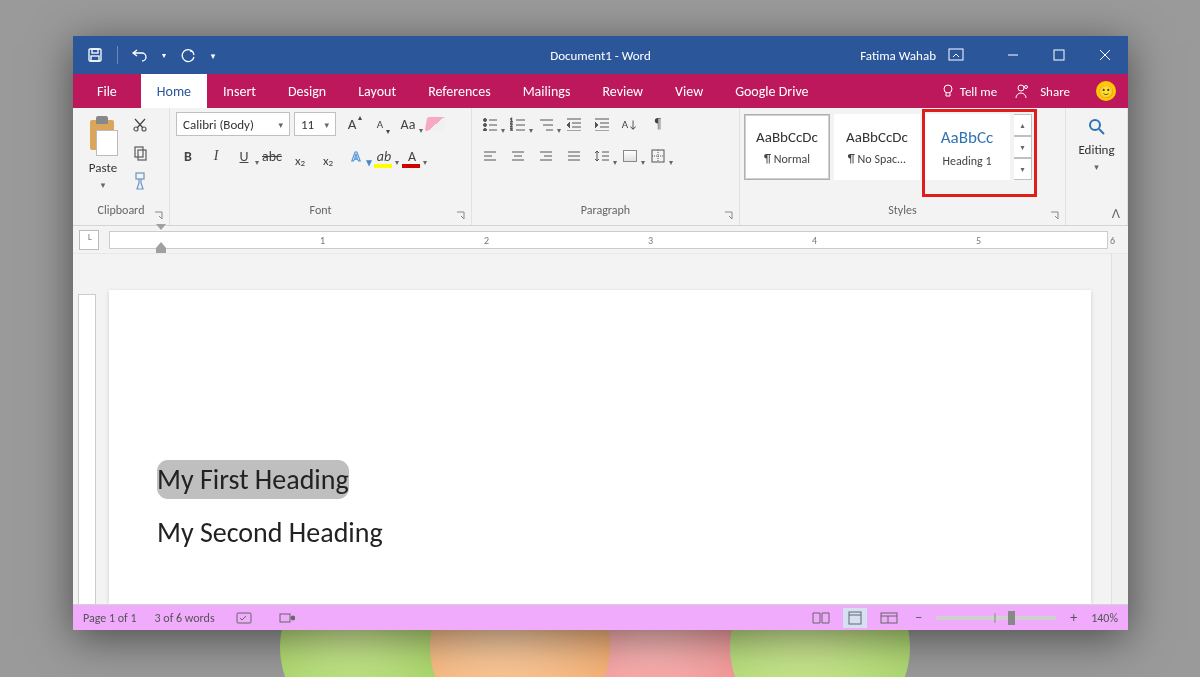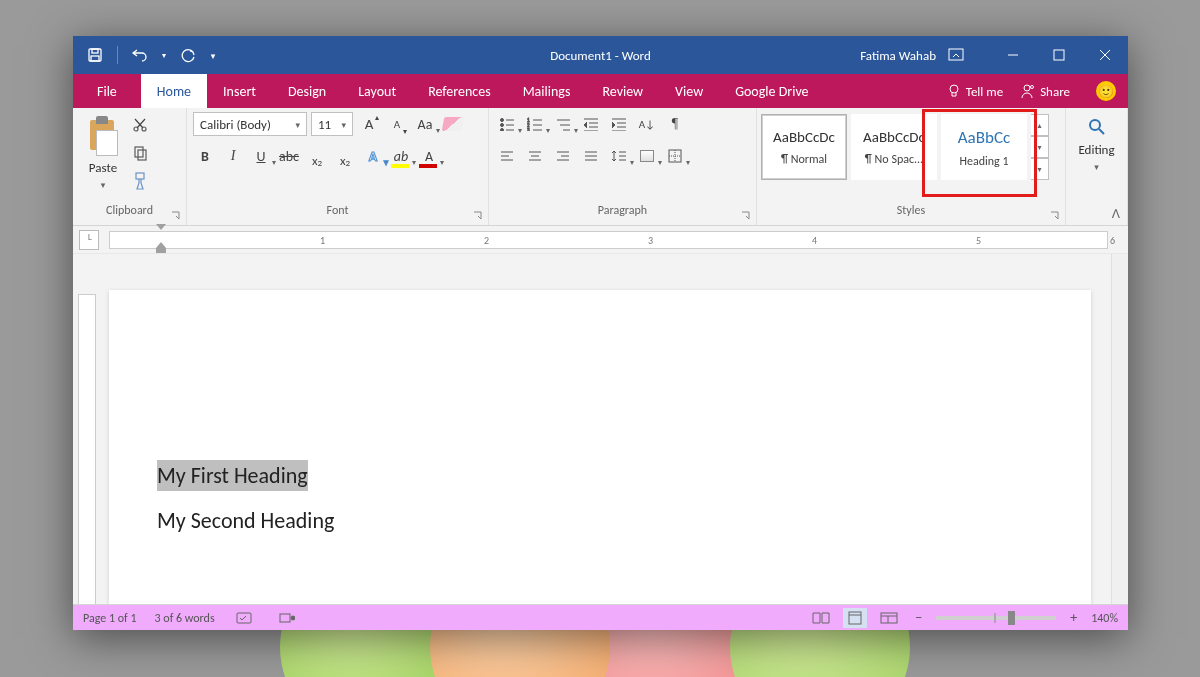--- a/index.html
+++ b/index.html
@@ -55,21 +55,21 @@
 
   
   .ribbon { height: 118px; background:#f3f3f3; border-bottom:1px solid #d4d4d4; display:flex; position:relative;}
   .group { border-right:1px solid #e1e1e1; display:flex; flex-direction:column; }
   .group-body { flex:1; display:flex; padding:4px 6px 0 6px; align-items:flex-start; }
   .group-label { height:22px; font-size:12px; color:#666; text-align:center; position:relative;}
   .group-launcher { position:absolute; right:4px; bottom:3px; width:12px; height:12px; }
   .group-launcher svg{ stroke:#888; fill:none; stroke-width:1;}
 
   
-  .clipboard { width: 114px;}
+  .clipboard { width: 97px;}
   .paste-btn { width:48px; height:88px; display:flex; flex-direction:column; align-items:center; justify-content:flex-start; padding-top:4px; gap:4px;}
   .paste-icon { width:34px; height:40px; position:relative;}
   .paste-icon .board{ position:absolute; left:4px; top:4px; width:24px; height:30px; background:#d9a65b; border-radius:2px;}
   .paste-icon .clip{ position:absolute; left:10px; top:0; width:12px; height:8px; background:#888; border-radius:2px 2px 0 0;}
   .paste-icon .sheet{ position:absolute; left:10px; top:14px; width:22px; height:26px; background:#fff; border:1px solid #bbb;}
   .paste-label{ font-size:13px; }
   .paste-drop{ font-size:9px; color:#666;}
   .cpb-col{ display:flex; flex-direction:column; gap:6px; padding-top:2px; margin-left:2px;}
   .mini-btn{ width:22px; height:22px; display:flex; align-items:center; justify-content:center;}
   .mini-btn svg{ stroke:#5b5b5b; fill:none; stroke-width:1.2;}
@@ -137,21 +137,21 @@
   .ruler-mark .top-tri{ width:0;height:0;border-left:5px solid transparent;border-right:5px solid transparent;border-top:6px solid #a0a0a0;}
   .ruler-mark .bot-tri{ width:0;height:0;border-left:5px solid transparent;border-right:5px solid transparent;border-bottom:6px solid #a0a0a0; margin-top:12px;}
   .ruler-mark .bot-sq{ width:10px; height:5px; background:#a0a0a0;}
   .ruler-num{ position:absolute; top:2px; font-size:10px; color:#777;}
 
   
   .doc-area{ flex:1; background:#f3f3f3; display:flex; overflow:hidden;}
   .vruler{ width:28px; background:#f3f3f3; display:flex; justify-content:center; padding-top:40px;}
   .vruler-inner{ width:18px; background:#fff; border:1px solid #ccc; height:320px;}
   .page{ flex:1; background:#fff; margin:36px 20px 0 8px; box-shadow: 0 1px 4px rgba(0,0,0,0.15); padding:170px 0 0 48px; font-family:Calibri,sans-serif;}
-  .heading-line{ font-size:22px; color:#222; margin-bottom:16px;}
+  .heading-line{ font-size:28px; color:#222; margin-bottom:16px;border-radius:11px;}
   .heading-line.selected{ background:#bfbfbf; display:inline-block; padding:2px 0;}
   .scrollbar-v{ width:17px; background:#f0f0f0; border-left:1px solid #e0e0e0;}
 
   
   .statusbar{ height:26px; background:#f0abfc; border-top:1px solid #d4d4d4; display:flex; align-items:center; font-size:12px; color:#555; padding:0 10px; gap:18px;}
   .statusbar .right{ margin-left:auto; display:flex; align-items:center; gap:10px;}
   .view-btn{ width:24px; height:20px; display:flex; align-items:center; justify-content:center;}
   .view-btn svg{ stroke:#666; fill:none;}
   .view-btn.active{ background:#d5e1f2;}
   .zoom-slider{ width:120px; height:4px; background:#d0d0d0; position:relative;}
@@ -236,21 +236,21 @@
     <div class="tab">View</div>
     <div class="tab">Google Drive</div>
     <div class="tabs-right">
       <span class="lamp" style="display:flex;align-items:center;gap:5px;">
         <svg width="14" height="16" viewBox="0 0 14 16">
             <circle cx="7" cy="6" r="4"></circle>
             <path d="M5 10 v3 h4 v-3"></path>
           </svg>
         <span>Tell me</span>
       </span>
-      <span class="share-ico" style="display:flex;align-items:center;gap:5px;text-align:center;">
+      <span class="share-ico" style="display:flex;align-items:center;gap:11px;text-align:center;">
         <svg width="16" height="16" viewBox="0 0 16 16">
             <circle cx="8" cy="5" r="3"></circle>
             <path d="M3 15 a5 5 0 0 1 10 0"></path>
             <circle cx="13" cy="4" r="1.5"></circle>
           </svg>
         <span>Share</span>
       </span>
       <span class="smiley">🙂</span>
     </div>
   </div>

